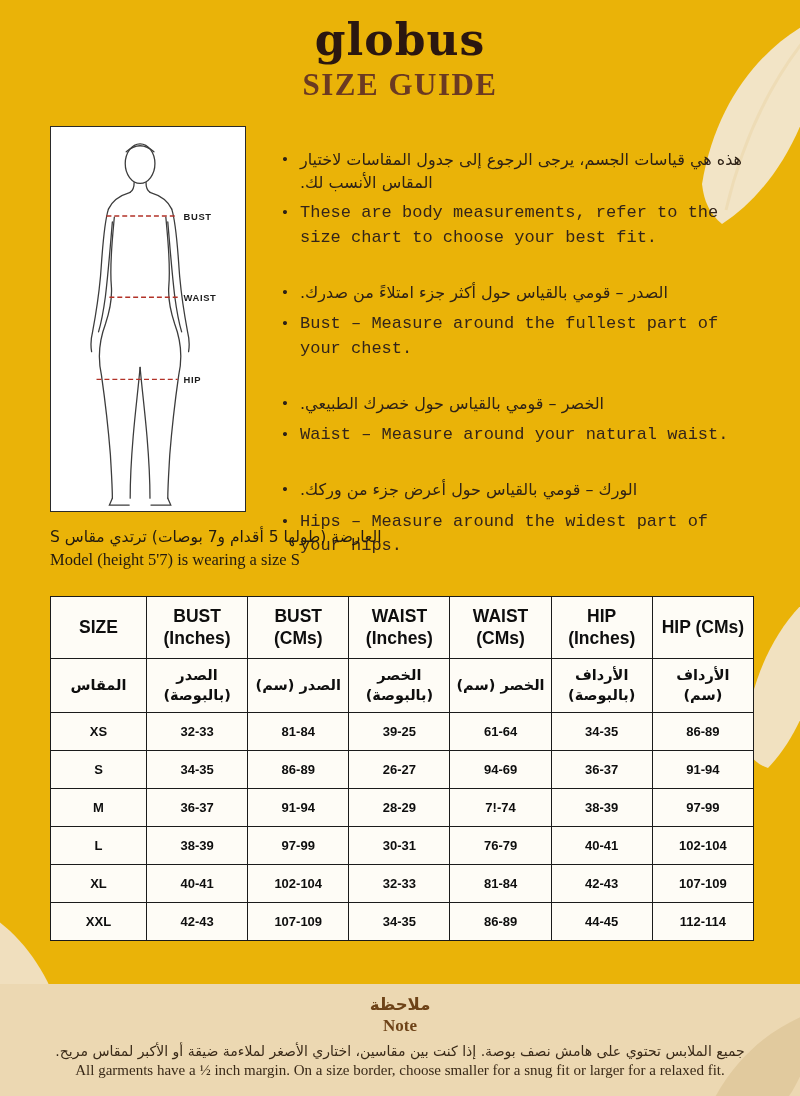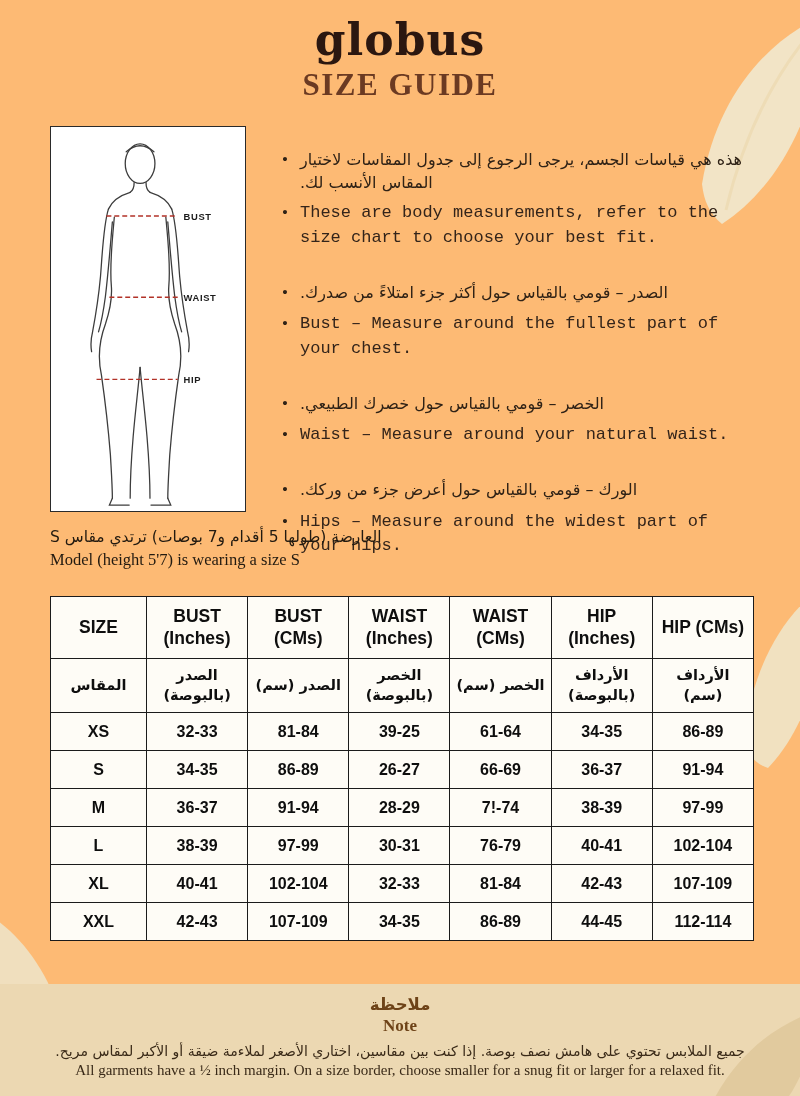--- a/index.html
+++ b/index.html
@@ -1,19 +1,19 @@
 <!DOCTYPE html>
 <html><head>
 <meta charset="utf-8">
 <style>
   html,body{margin:0;padding:0;}
   body{background:#f8efdc;}
   .page{
     position:relative;width:800px;height:1096px;overflow:hidden;
-    background:#fdba74;color:#2f2216;
+    background:#eab308;color:#2f2216;
     font-family:"Liberation Serif",serif;
   }
   .leaf{position:absolute;pointer-events:none;}
   .content{position:relative;z-index:1;}
 
   .brand{
     position:absolute;top:18px;left:0;right:0;text-align:center;
     font-family:"DejaVu Serif",serif;font-weight:700;font-size:44px;
     color:#2b1710;letter-spacing:1px;line-height:1;
   }
@@ -51,21 +51,21 @@
     position:absolute;left:50px;top:596px;width:704px;
     border-collapse:collapse;background:#fefcf6;text-align:center;
     font-family:"Liberation Sans",sans-serif;color:#0e0e0e;table-layout:fixed;padding-left:8px;
   }
   .size-table th,.size-table td{
     border:1.6px solid #1b1b1b;font-weight:700;padding:2px 4px;box-sizing:border-box;
   }
   .size-table col.c-size{width:96px;}
   .hdr-en th{font-size:17.5px;height:62px;line-height:1.25;}
   .hdr-ar th{font-size:14.5px;height:54px;line-height:1.35;font-family:"DejaVu Sans",sans-serif;direction:rtl;}
-  .size-table tbody td{font-size:16px;height:38px;}
+  .size-table tbody td{font-size:13px;height:38px;}
 
   .note-box{
     position:absolute;left:0;top:984px;width:800px;height:112px;
     background:#ecd8b2;text-align:center;box-sizing:border-box;padding-top:11px;
   }
   .note-title-ar{font-family:"DejaVu Sans",sans-serif;font-weight:700;font-size:16.5px;color:#6e4318;}
   .note-title-en{font-family:"Liberation Serif",serif;font-weight:700;font-size:17px;color:#6e4318;margin-top:2px;}
   .note-body-ar{direction:rtl;font-family:"DejaVu Sans",sans-serif;font-size:14px;color:#3a2a18;margin-top:7px;padding:0 16px;}
   .note-body-en{font-family:"Liberation Serif",serif;font-size:15px;color:#3a2a18;margin-top:3px;padding:0 16px;}
 </style>
@@ -213,21 +213,21 @@
           <td>39-25</td>
           <td>61-64</td>
           <td>34-35</td>
           <td>86-89</td>
         </tr>
         <tr>
           <td>S</td>
           <td>34-35</td>
           <td>86-89</td>
           <td>26-27</td>
-          <td>66-69</td>
+          <td>94-69</td>
           <td>36-37</td>
           <td>91-94</td>
         </tr>
         <tr>
           <td>M</td>
           <td>36-37</td>
           <td>91-94</td>
           <td>28-29</td>
           <td>7!-74</td>
           <td>38-39</td>

